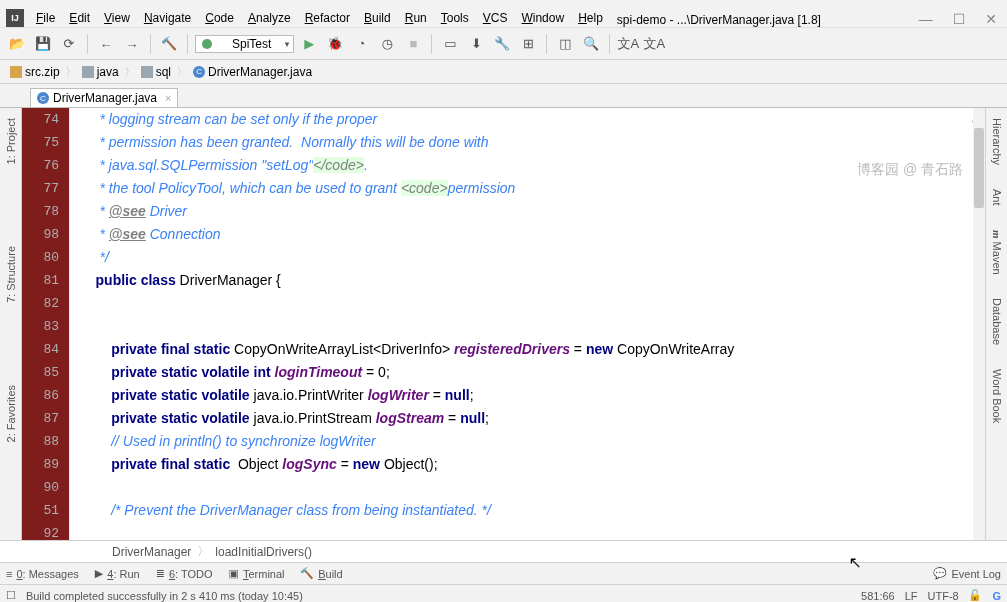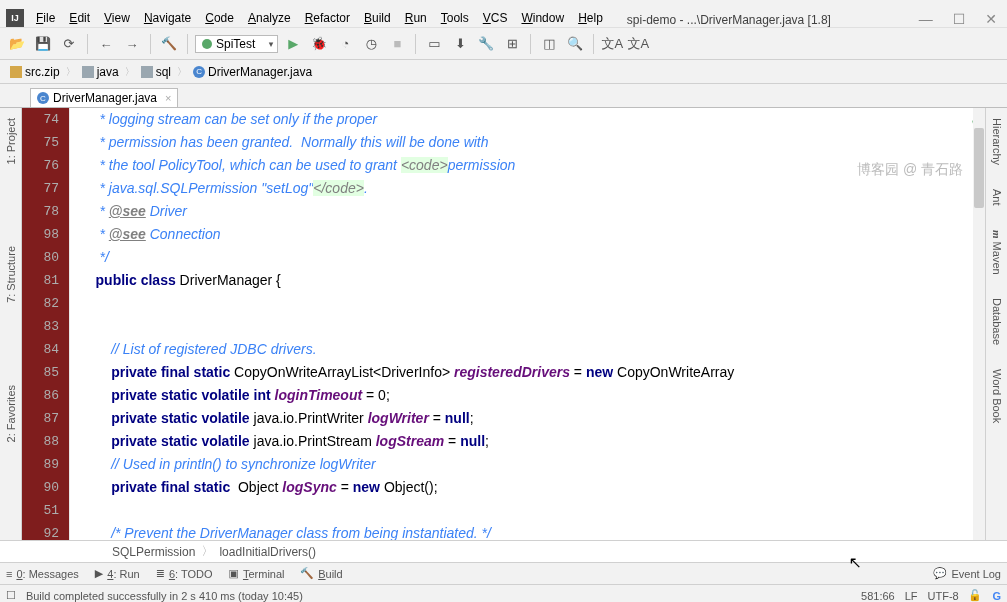--- a/index.html
+++ b/index.html
@@ -2,27 +2,27 @@
 <html><head>
 <meta charset="utf-8">
 <style>
 * { margin:0; padding:0; box-sizing:border-box; font-family:"Segoe UI",Arial,sans-serif; }
 body { width:1007px; height:602px; background:#fff; font-size:12px; color:#000; overflow:hidden; position:relative; }
 .titlebar { height:28px; display:flex; align-items:flex-end; background:#f2f2f2; border-bottom:1px solid #e0e0e0; }
 .ij-icon { width:18px; height:18px; background:#4a4a4a; margin:0 6px; display:flex; align-items:center; justify-content:center; color:#fff; font-size:9px; font-weight:bold; }
 .menubar { display:flex; gap:2px; }
 .menubar span { padding:2px 6px; cursor:default; }
 .menubar u { text-decoration:underline; }
-.title-path { color:#404040; margin-left:18px; flex:1; }
+.title-path { color:#000000; margin-left:8px; flex:1; }
 .win-btns { display:flex; gap:20px; margin-right:10px; color:#888; }
 .win-btns span { font-size:14px; cursor:default; }
 .toolbar { height:32px; background:#f2f2f2; border-bottom:1px solid #d0d0d0; display:flex; align-items:center; padding:0 6px; gap:4px; }
 .tb-btn { width:22px; height:22px; display:flex; align-items:center; justify-content:center; color:#555; cursor:default; font-size:13px; }
 .tb-sep { width:1px; height:20px; background:#ccc; margin:0 3px; }
-.run-config { border:1px solid #bbb; background:#fff; padding:1px 22px 1px 6px; font-size:12px; display:flex; align-items:center; gap:4px; position:relative; }
+.run-config { border:1px solid #bbb; background:#fff; padding:1px 22px 1px 6px; font-size:12px; display:flex; align-items:center; gap:20px; position:relative; }
 .run-config::after { content:"▾"; position:absolute; right:4px; font-size:9px; color:#555; }
 .green-dot { width:10px; height:10px; border-radius:50%; background:#59a869; }
 .play { color:#59a869; font-size:13px; }
 .bug { color:#59a869; }
 .navbar { height:24px; background:#f2f2f2; border-bottom:1px solid #d0d0d0; display:flex; align-items:center; padding:0 6px; gap:2px; font-size:12px; }
 .nav-item { display:flex; align-items:center; gap:3px; padding:0 4px; }
 .nav-arrow { color:#aaa; font-size:10px; }
 .zip-icon { width:12px; height:12px; background:#d4a74a; }
 .folder-icon { width:12px; height:12px; background:#9aa7b0; }
 .class-icon { width:12px; height:12px; background:#4a86cf; border-radius:50%; display:inline-flex; align-items:center; justify-content:center; color:#fff; font-size:8px; }
@@ -172,29 +172,28 @@
       <div class="gutter-line">89</div>
       <div class="gutter-line">90</div>
       <div class="gutter-line">51</div>
       <div class="gutter-line">92</div>
     </div>
   <div class="editor" id="editor">
     <div class="watermark">博客园 @ 青石路</div>
     <div class="check">✔</div>
   <div class="code-line">     <span class="c-comment">* logging stream can be set only if the proper</span></div>
       <div class="code-line">     <span class="c-comment">* permission has been granted.  Normally this will be done with</span></div>
+      <div class="code-line">     <span class="c-comment">* java.sql.SQLPermission "setLog"</span><span class="c-str-tag">&lt;/code&gt;</span><span class="c-comment">.</span></div>
       <div class="code-line">     <span class="c-comment">* the tool PolicyTool, which can be used to grant </span><span class="c-str-tag">&lt;code&gt;</span><span class="c-comment">permission</span></div>
-      <div class="code-line">     <span class="c-comment">* java.sql.SQLPermission "setLog"</span><span class="c-str-tag">&lt;/code&gt;</span><span class="c-comment">.</span></div>
       <div class="code-line">     <span class="c-comment">* </span><span class="c-tag">@see</span><span class="c-comment"> Driver</span></div>
       <div class="code-line">     <span class="c-comment">* </span><span class="c-tag">@see</span><span class="c-comment"> Connection</span></div>
       <div class="code-line">     <span class="c-comment">*/</span></div>
       <div class="code-line">    <span class="c-kw">public class </span><span class="">DriverManager {</span></div>
       <div class="code-line"></div>
       <div class="code-line"></div>
-      <div class="code-line">        <span class="c-comment">// List of registered JDBC drivers.</span></div>
       <div class="code-line">        <span class="c-kw">private final static </span><span class="">CopyOnWriteArrayList&lt;DriverInfo&gt; </span><span class="c-field">registeredDrivers</span><span class=""> = </span><span class="c-kw">new </span><span class="">CopyOnWriteArray</span></div>
       <div class="code-line">        <span class="c-kw">private static volatile int </span><span class="c-field">loginTimeout</span><span class=""> = </span><span class="">0</span><span class="">;</span></div>
       <div class="code-line">        <span class="c-kw">private static volatile </span><span class="">java.io.PrintWriter </span><span class="c-field">logWriter</span><span class=""> = </span><span class="c-kw">null</span><span class="">;</span></div>
       <div class="code-line">        <span class="c-kw">private static volatile </span><span class="">java.io.PrintStream </span><span class="c-field">logStream</span><span class=""> = </span><span class="c-kw">null</span><span class="">;</span></div>
       <div class="code-line">        <span class="c-comment">// Used in println() to synchronize logWriter</span></div>
       <div class="code-line">        <span class="c-kw">private final static  </span><span class="">Object </span><span class="c-field">logSync</span><span class=""> = </span><span class="c-kw">new </span><span class="">Object();</span></div>
       <div class="code-line"></div>
       <div class="code-line">        <span class="c-comment">/* Prevent the DriverManager class from being instantiated. */</span></div>
     </div>
   <div class="scroll-track">
@@ -203,21 +202,21 @@
   <div class="right-tools" id="right-tools">
       <div class="rvtab">Hierarchy</div>
       <div class="rvtab">Ant</div>
       <div class="rvtab"><span class="ri">m</span> Maven</div>
       <div class="rvtab">Database</div>
       <div class="rvtab">Word Book</div>
     </div>
 </div>
 
 <div class="breadcrumb-bar">
-  <span>SQLPermission</span>
+  <span>DriverManager</span>
   <span class="bc-sep">〉</span>
   <span>loadInitialDrivers()</span>
 </div>
 
 <div class="bottom-tabs" id="bottom-tabs">
     <div class="bt-item">
       <span>≡</span>
       <span><u>0</u>: Messages</span>
     </div>
     <div class="bt-item">

